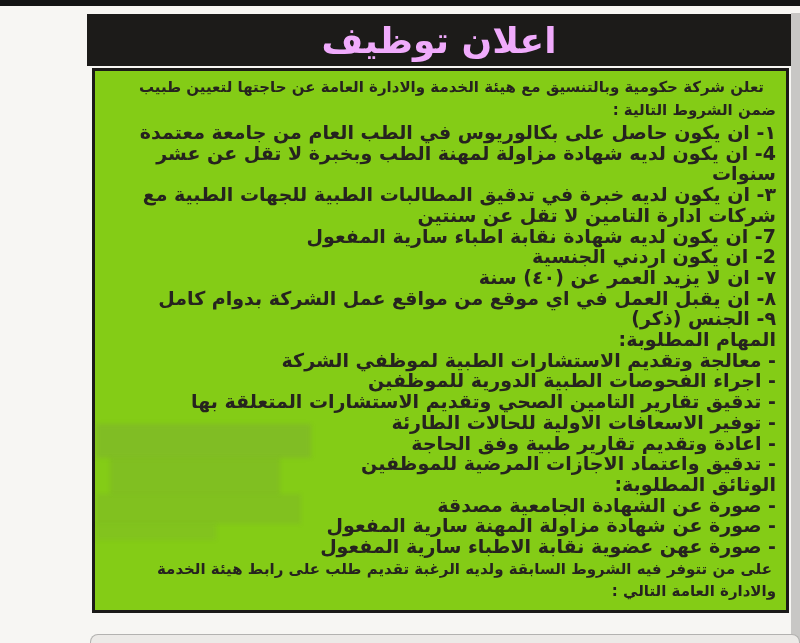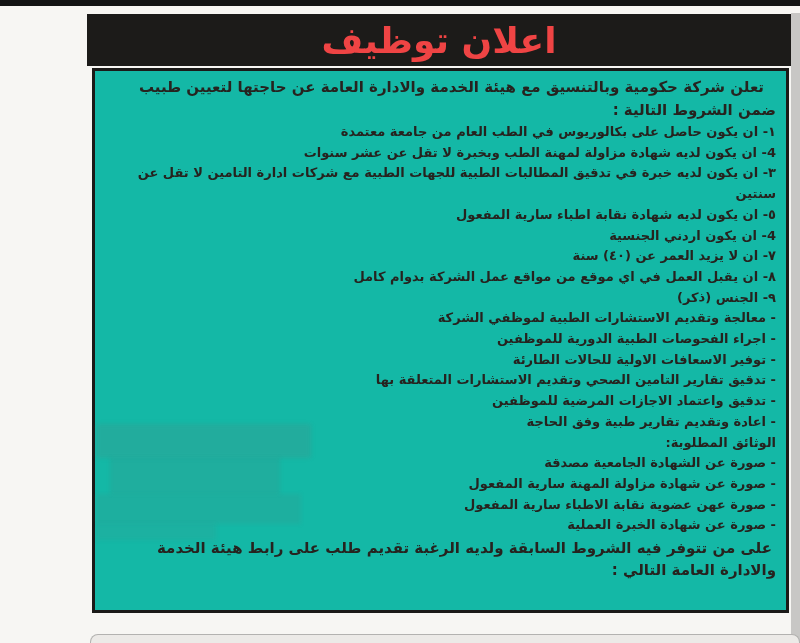--- a/index.html
+++ b/index.html
@@ -5,33 +5,33 @@
   html,body{margin:0;padding:0;}
   body{
     width:800px;height:643px;position:relative;overflow:hidden;
     background:#f7f6f3;
     font-family:"DejaVu Sans",sans-serif;
   }
   .top-scan-edge{position:absolute;left:0;top:0;width:800px;height:6px;background:#141414;}
   .scan-strip-right{position:absolute;left:791px;top:13px;width:9px;height:630px;background:#c8c7c5;}
   .title-banner{
     position:absolute;left:87px;top:14px;width:704px;height:52px;
-    background:#1c1b19;color:#ef4444;
+    background:#1c1b19;color:#f0abfc;
     display:flex;align-items:center;justify-content:center;
     font-size:36px;font-weight:bold;letter-spacing:1px;
   }
   .adbox{
     position:absolute;left:92px;top:68px;width:697px;height:545px;
-    box-sizing:border-box;border:3px solid #1b1a18;background:#14b8a6;
+    box-sizing:border-box;border:3px solid #1b1a18;background:#84cc16;
     padding:5px 10px 0 8px;
     direction:rtl;text-align:right;
     color:#26231f;font-weight:bold;
   }
   .intro{font-size:15px;line-height:23px;text-indent:12px;}
-  .line{font-size:13px;line-height:20.7px;}
+  .line{font-size:19px;line-height:20.7px;}
   .apply{font-size:15px;line-height:22px;text-indent:4px;margin-top:1px;}
   .ghost{position:absolute;background:rgba(110,110,110,.16);filter:blur(2px);pointer-events:none;}
   .g1{left:96px;top:424px;width:215px;height:34px;}
   .g2{left:110px;top:458px;width:170px;height:36px;background:rgba(110,110,110,.13);}
   .g3{left:96px;top:494px;width:205px;height:30px;background:rgba(110,110,110,.11);}
   .g4{left:96px;top:524px;width:120px;height:16px;background:rgba(110,110,110,.09);}
   .next-clipping-edge{
     position:absolute;left:90px;top:634px;width:710px;height:9px;
     background:#eceae7;border:1px solid #b3b2b0;border-bottom:none;
     border-radius:8px 8px 0 0;box-sizing:border-box;
@@ -46,38 +46,38 @@
 <div class="title-banner">
   <span>اعلان توظيف</span>
 </div>
 
 <div class="adbox">
   <div class="intro">تعلن شركة حكومية وبالتنسيق مع هيئة الخدمة والادارة العامة عن حاجتها لتعيين طبيب ضمن الشروط التالية :</div>
 
   <div class="line">١- ان يكون حاصل على بكالوريوس في الطب العام من جامعة معتمدة</div>
   <div class="line">4- ان يكون لديه شهادة مزاولة لمهنة الطب وبخبرة لا تقل عن عشر سنوات</div>
   <div class="line">٣- ان يكون لديه خبرة في تدقيق المطالبات الطبية للجهات الطبية مع شركات ادارة التامين لا تقل عن سنتين</div>
-  <div class="line">٥- ان يكون لديه شهادة نقابة اطباء سارية المفعول</div>
-  <div class="line">4- ان يكون اردني الجنسية</div>
+  <div class="line">7- ان يكون لديه شهادة نقابة اطباء سارية المفعول</div>
+  <div class="line">2- ان يكون اردني الجنسية</div>
   <div class="line">٧- ان لا يزيد العمر عن (٤٠) سنة</div>
   <div class="line">٨- ان يقبل العمل في اي موقع من مواقع عمل الشركة بدوام كامل</div>
   <div class="line">٩- الجنس (ذكر)</div>
 
+  <div class="line">المهام المطلوبة:</div>
   <div class="line">- معالجة وتقديم الاستشارات الطبية لموظفي الشركة</div>
   <div class="line">- اجراء الفحوصات الطبية الدورية للموظفين</div>
+  <div class="line">- تدقيق تقارير التامين الصحي وتقديم الاستشارات المتعلقة بها</div>
   <div class="line">- توفير الاسعافات الاولية للحالات الطارئة</div>
-  <div class="line">- تدقيق تقارير التامين الصحي وتقديم الاستشارات المتعلقة بها</div>
+  <div class="line">- اعادة وتقديم تقارير طبية وفق الحاجة</div>
   <div class="line">- تدقيق واعتماد الاجازات المرضية للموظفين</div>
-  <div class="line">- اعادة وتقديم تقارير طبية وفق الحاجة</div>
 
   <div class="line">الوثائق المطلوبة:</div>
   <div class="line">- صورة عن الشهادة الجامعية مصدقة</div>
   <div class="line">- صورة عن شهادة مزاولة المهنة سارية المفعول</div>
   <div class="line">- صورة عهن عضوية نقابة الاطباء سارية المفعول</div>
-  <div class="line">- صورة عن شهادة الخبرة العملية</div>
 
   <div class="apply">على من تتوفر فيه الشروط السابقة ولديه الرغبة تقديم طلب على رابط هيئة الخدمة والادارة العامة التالي :</div>
 
 </div>
 
 <div class="ghost g1"></div>
 <div class="ghost g2"></div>
 <div class="ghost g3"></div>
 <div class="ghost g4"></div>
 

